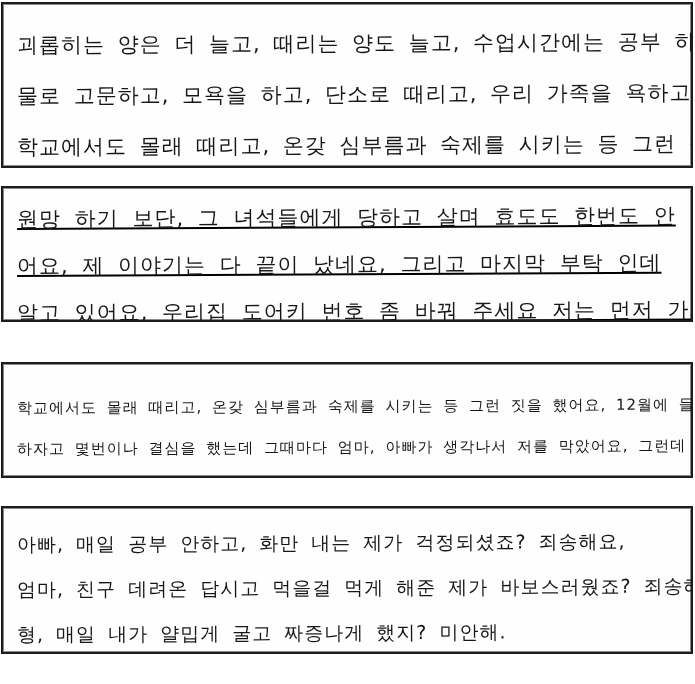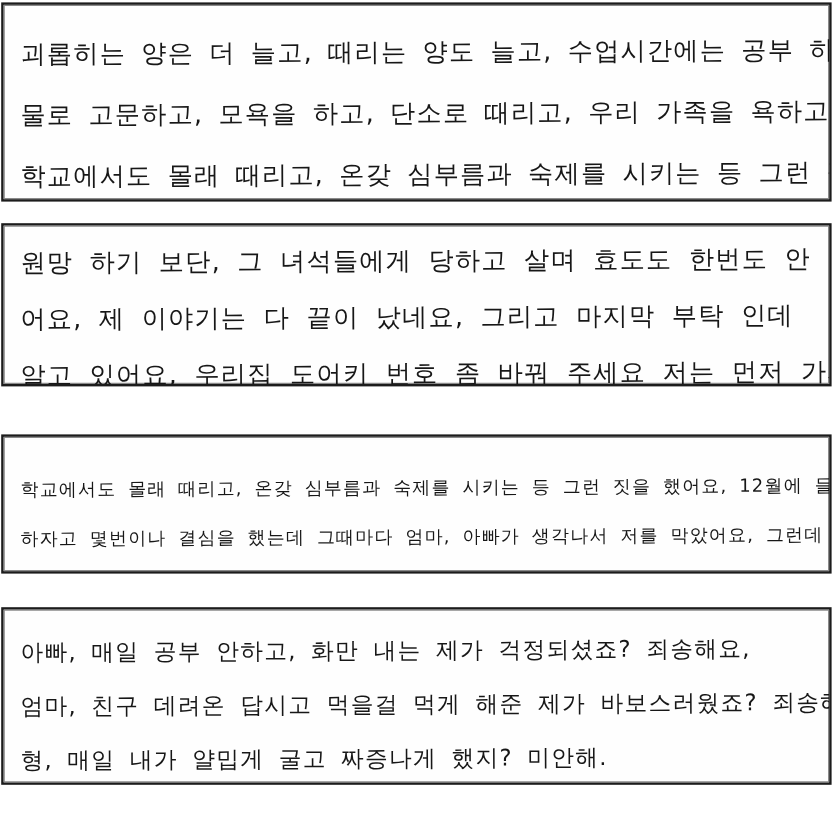--- a/index.html
+++ b/index.html
@@ -34,21 +34,21 @@
     color: #171717;
     transform: rotate(-0.3deg);
     transform-origin: left center;
   }
   
   #panel-1 { top: 2px;   height: 166px; }
   #panel-1 .panel-inner { padding-top: 16px; }
   #panel-1 .line { font-size: 21px; line-height: 51px; letter-spacing: 1px; word-spacing: 5px; }
   
   #panel-2 { top: 186px; height: 136px; }
-  #panel-2 .panel-inner { padding-top: 8px; }
+  #panel-2 .panel-inner { padding-top: 8px; text-decoration: underline; }
   #panel-2 .line { font-size: 21px; line-height: 47px; letter-spacing: 1px; word-spacing: 6px; }
   
   #panel-3 { top: 362px; height: 116px; }
   #panel-3 .panel-inner { padding-top: 24px; }
   #panel-3 .line { font-size: 15px; line-height: 41px; letter-spacing: 1px; word-spacing: 4px; }
   
   #panel-4 { top: 506px; height: 148px; }
   #panel-4 .panel-inner { padding-top: 14px; }
   #panel-4 .line { font-size: 19px; line-height: 45px; letter-spacing: 1px; word-spacing: 5px; }
 </style>

